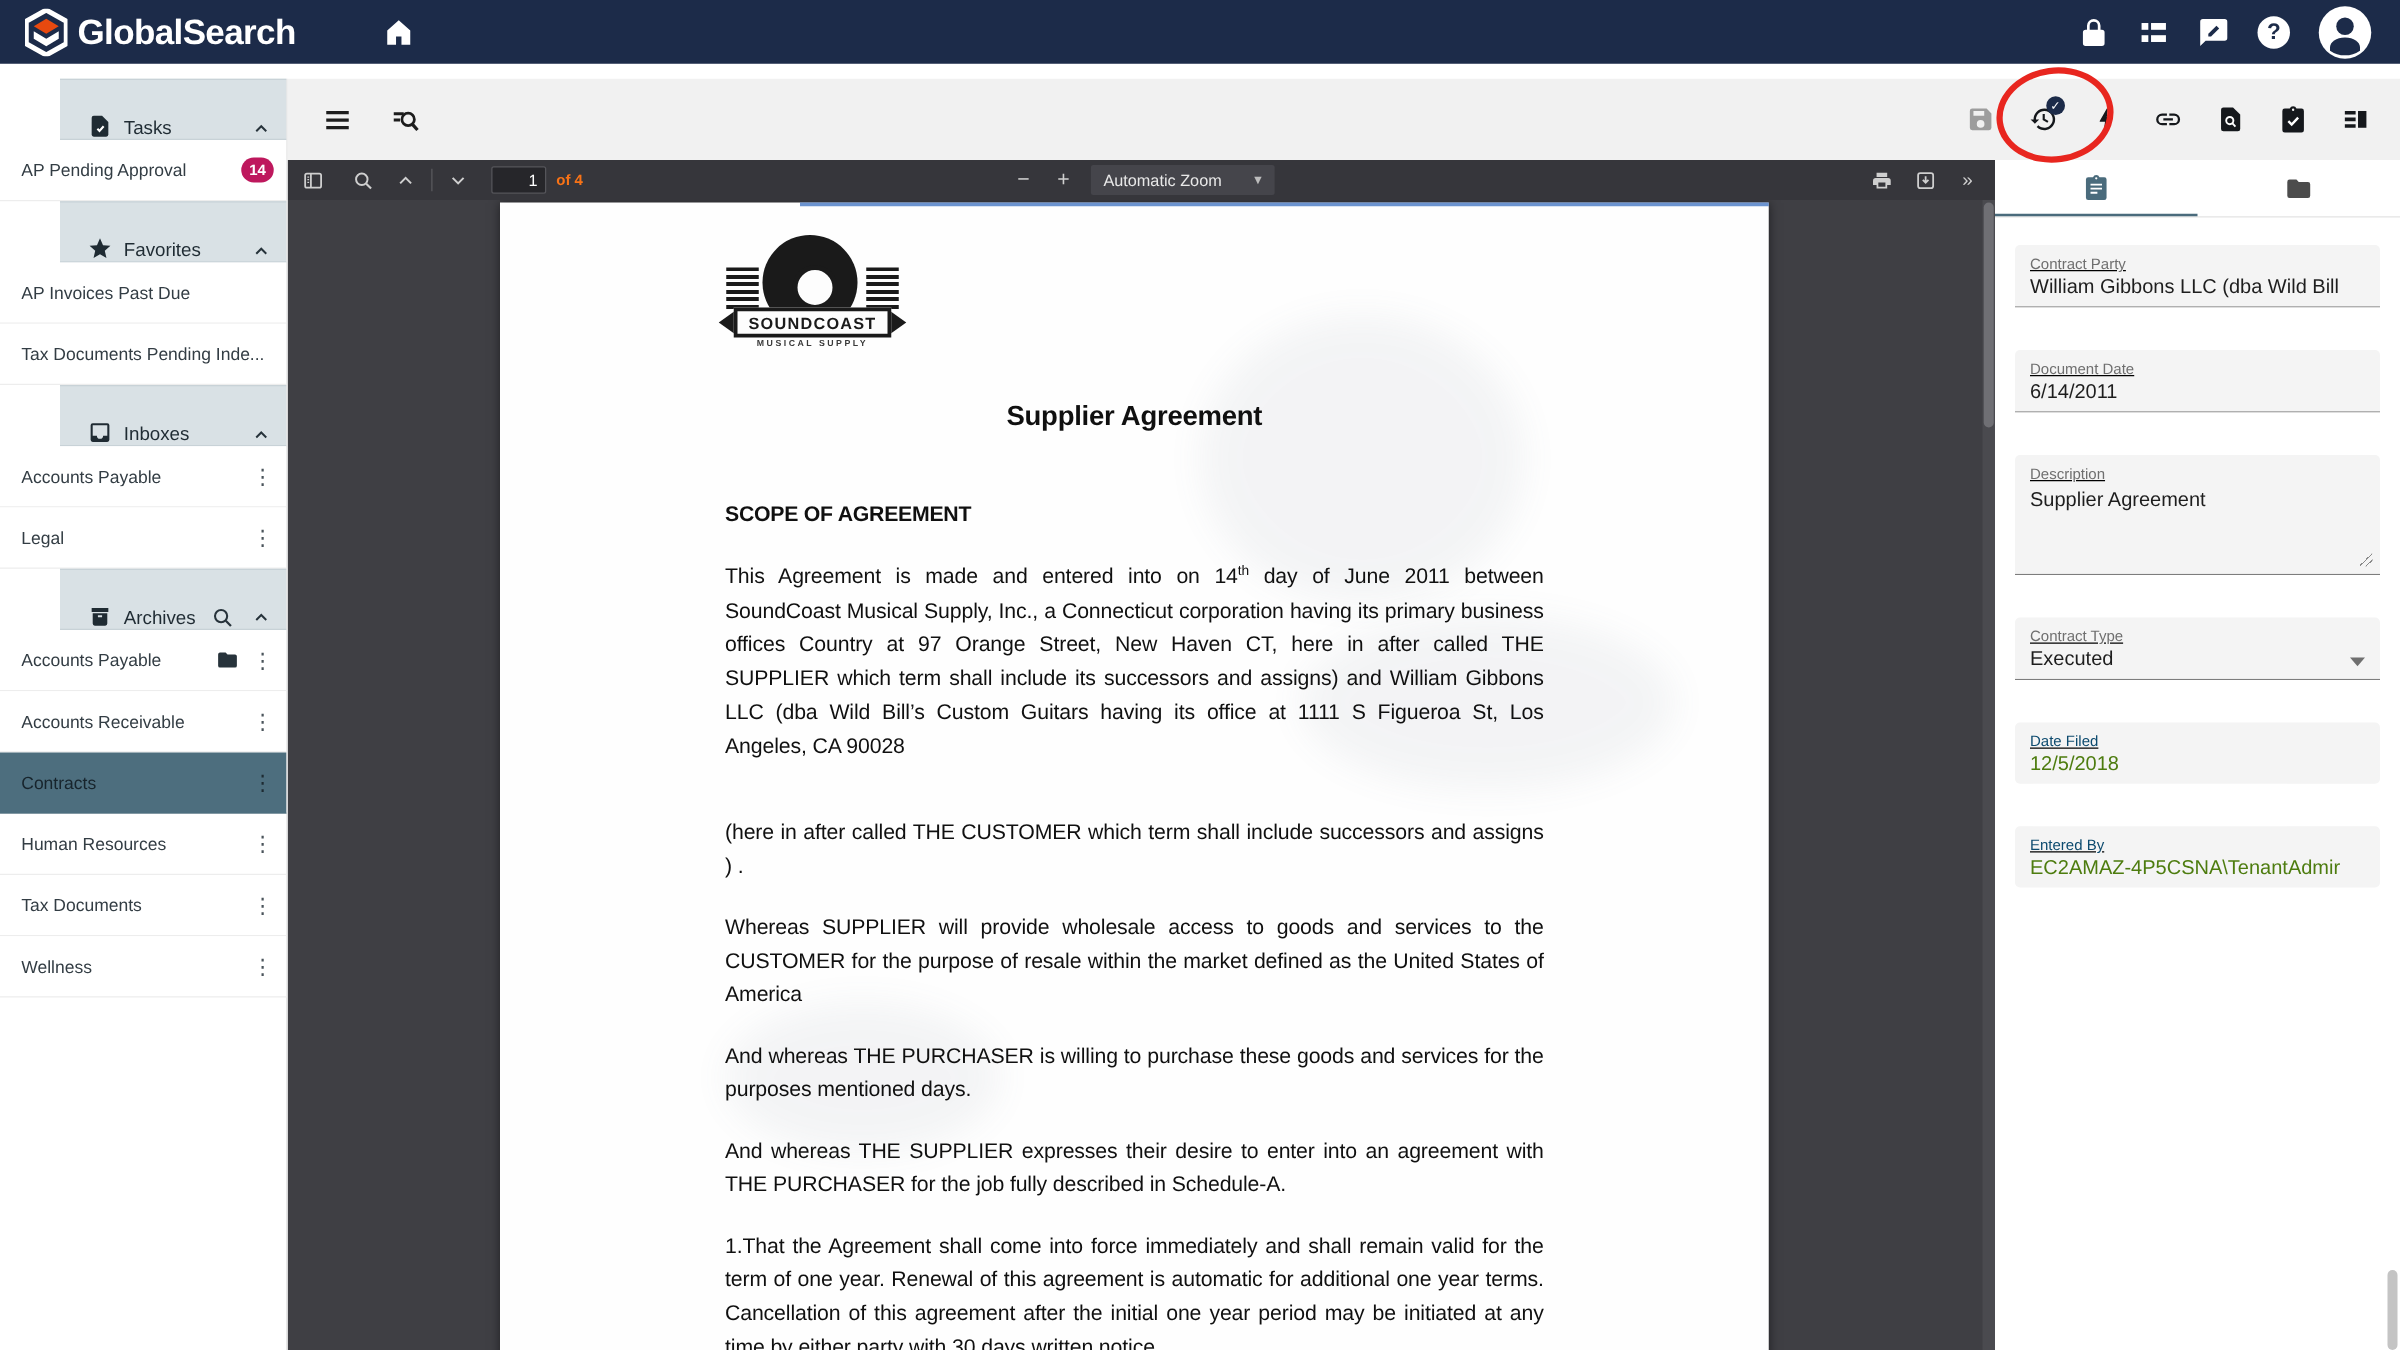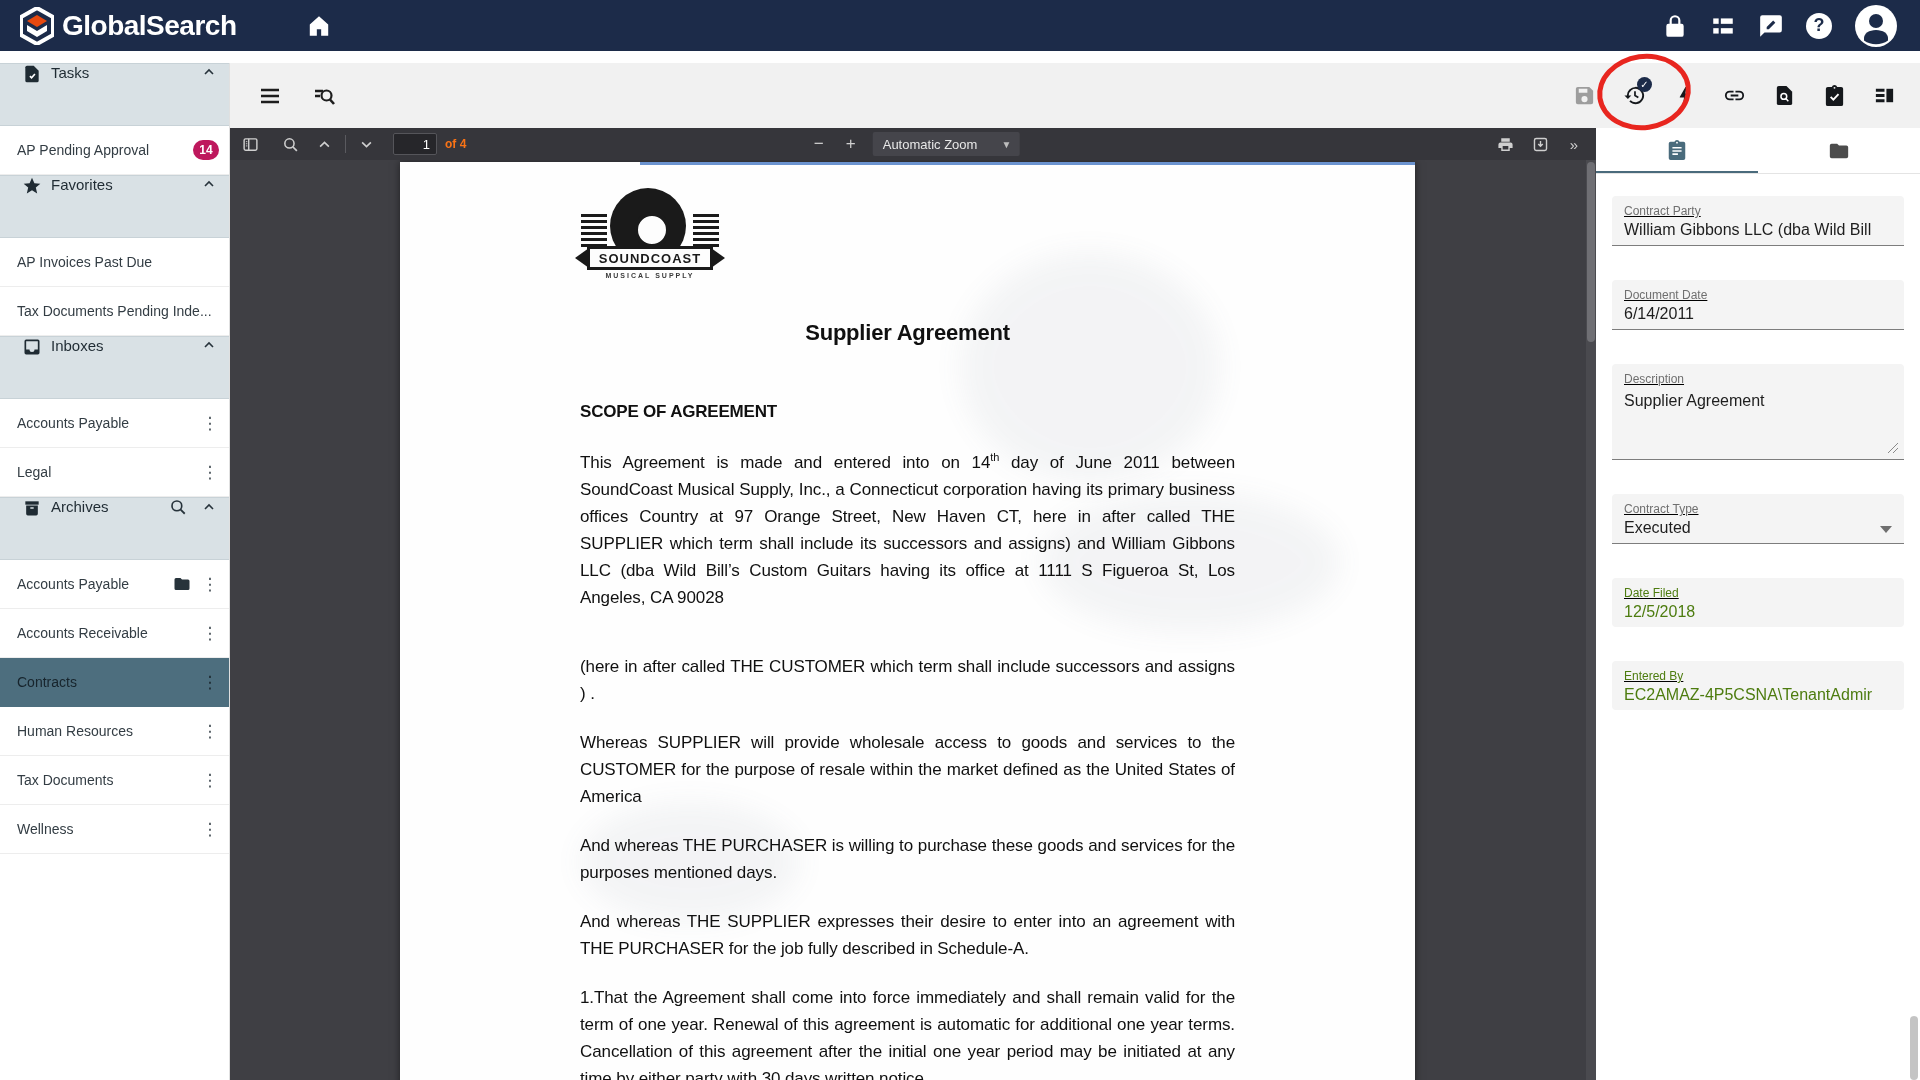--- a/index.html
+++ b/index.html
@@ -11,21 +11,21 @@
   .logo-hex { width:34px; height:38px; }
   .logo-text { color:#fff; font-size:28px; font-weight:bold; letter-spacing:-0.5px; }
   .home-btn { margin-left:48px; color:#fff; cursor:pointer; }
   .hdr-right { margin-left:auto; display:flex; align-items:center; gap:22px; margin-right:22px; }
   .hdr-icon { width:26px; height:26px; color:#fff; cursor:pointer; display:flex; align-items:center; justify-content:center; }
   .help-circle { width:26px; height:26px; border-radius:50%; background:#fff; color:#1c2b49; font-weight:bold; font-size:18px; display:flex; align-items:center; justify-content:center; }
   .avatar { width:44px; height:44px; }
 
   
   .sidebar { position:absolute; left:0; top:63px; width:230px; bottom:0; background:#fff; border-right:1px solid #e0e0e0; z-index:20; }
-  .side-section { height:63px; background:#d9e1e5; display:flex; align-items:flex-start; padding:0 12px 0 22px; border-top:1px solid #c8d2d7; border-bottom:1px solid #c8d2d7; cursor:pointer; }
+  .side-section { height:49px; background:#d9e1e5; display:flex; align-items:flex-end; padding:0 12px 0 22px; border-top:1px solid #c8d2d7; border-bottom:1px solid #c8d2d7; cursor:pointer;margin-left:48px; }
   .side-section .sec-icon { width:20px; height:20px; color:#1f2b33; margin-right:9px; flex:0 0 auto; }
   .side-section .sec-label { font-size:15px; color:#1f2b33; font-weight:500; flex:1; }
   .side-section .sec-tools { display:flex; align-items:center; gap:14px; color:#27333b; }
   .side-item { height:49px; display:flex; align-items:center; padding:0 10px 0 17px; border-bottom:1px solid #ededed; font-size:14px; color:#333d44; cursor:pointer; background:#fff; }
   .side-item .item-label { flex:1; white-space:nowrap; overflow:hidden; text-overflow:ellipsis; }
   .side-item.selected { background:#4d6e7e; border-bottom:1px solid #4d6e7e; color:#17242c; }
   .badge { min-width:26px; height:20px; border-radius:10px; background:#be185d; color:#fff; font-size:12px; font-weight:bold; display:flex; align-items:center; justify-content:center; padding:0 6px; }
   .kebab { width:18px; text-align:center; color:#4a545b; font-size:17px; letter-spacing:0; cursor:pointer; }
   .side-item.selected .kebab { color:#1d2a32; }
   .mini-folder { width:18px; height:18px; color:#27333b; margin-right:10px; }
@@ -84,21 +84,21 @@
   .rp-tabs { height:46px; display:flex; border-bottom:1px solid #e4e4e4; }
   .rp-tab { flex:1; display:flex; align-items:center; justify-content:center; cursor:pointer; position:relative; }
   .rp-tab .tab-icon { width:22px; height:22px; }
   .rp-tab.active { border-bottom:2px solid #4a6b7c; }
   .tab-icon.active { color:#4a6b7c; }
   .tab-icon.inactive { color:#4c4c4c; }
   .rp-fields { padding:22px 16px 0 16px; display:flex; flex-direction:column; }
   .field-card { background:#f4f4f4; border-radius:4px 4px 0 0; padding:8px 12px 6px 12px; border-bottom:1px solid #7d7d7d; margin-bottom:34px; position:relative;text-decoration:underline; }
   .field-card.disabled { border-bottom:none; border-radius:4px; }
   .f-label { font-size:12px; color:#6f6f6f; margin-bottom:3px; }
-  .field-card.disabled .f-label { color:#4d7c0f; }
+  .field-card.disabled .f-label { color:#0c4a6e; }
   .f-input { width:100%; border:none; background:transparent; font-size:16px; color:#1e1e1e; font-family:"Liberation Sans", sans-serif; white-space:nowrap; overflow:hidden; text-overflow:ellipsis; outline:none; }
   .field-card.disabled .f-input { color:#4d7c0f; }
   .f-textarea { height:64px; }
   .f-textarea .f-input { height:24px; }
   .resize-handle { position:absolute; right:6px; bottom:6px; width:10px; height:10px; background:
       linear-gradient(135deg, transparent 0 45%, #8a8a8a 45% 52%, transparent 52% 70%, #8a8a8a 70% 77%, transparent 77%); cursor:nwse-resize; }
   .dd-arrow { position:absolute; right:12px; top:32px; width:0; height:0; border-left:6px solid transparent; border-right:6px solid transparent; border-top:7px solid #6f6f6f; cursor:pointer; }
   .rp-scroll { position:absolute; right:2px; bottom:0; width:8px; height:64px; background:#c4c4c4; border-radius:4px; }
 
   svg { display:block; width:100%; height:100%; }

